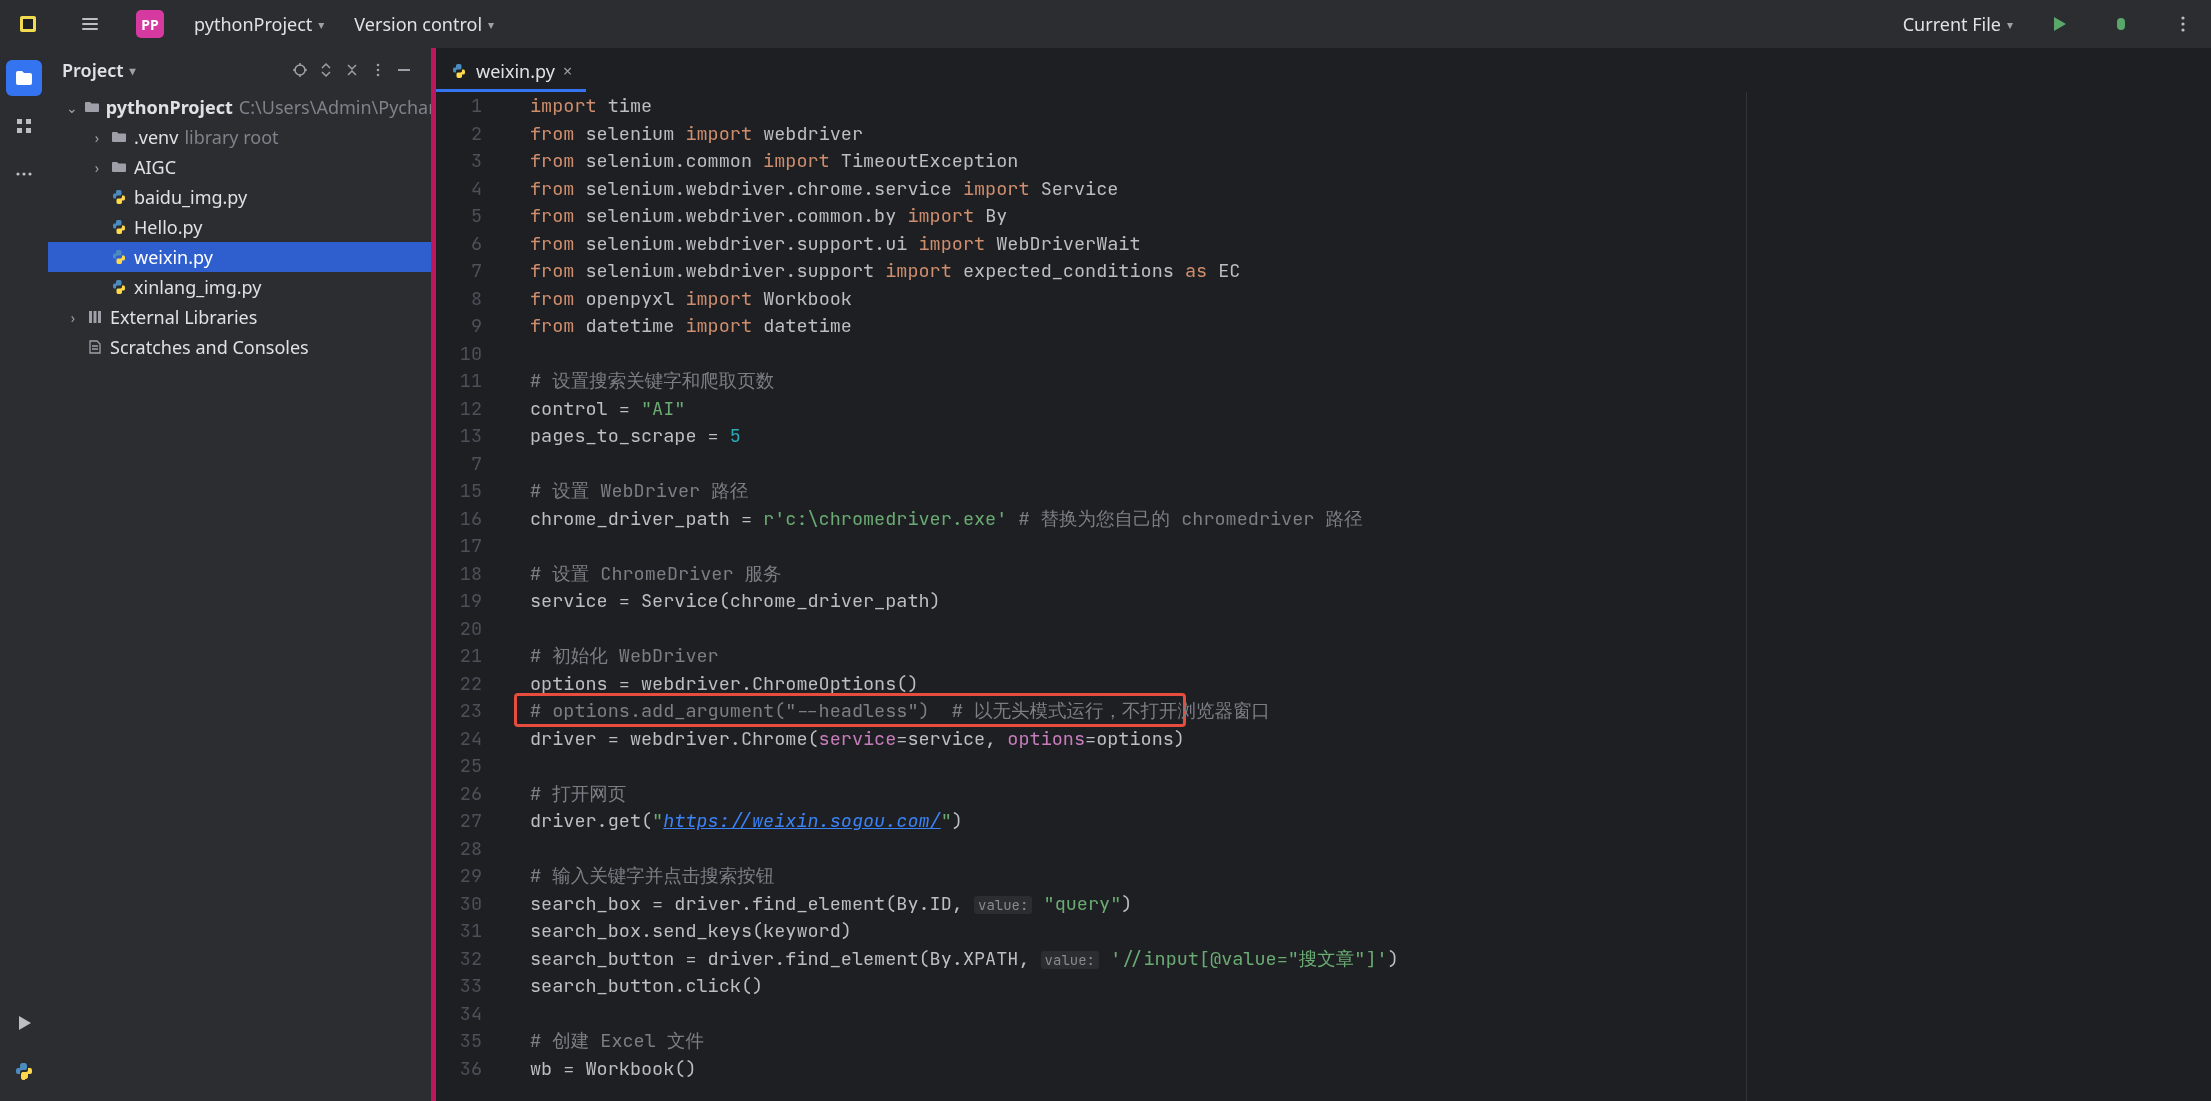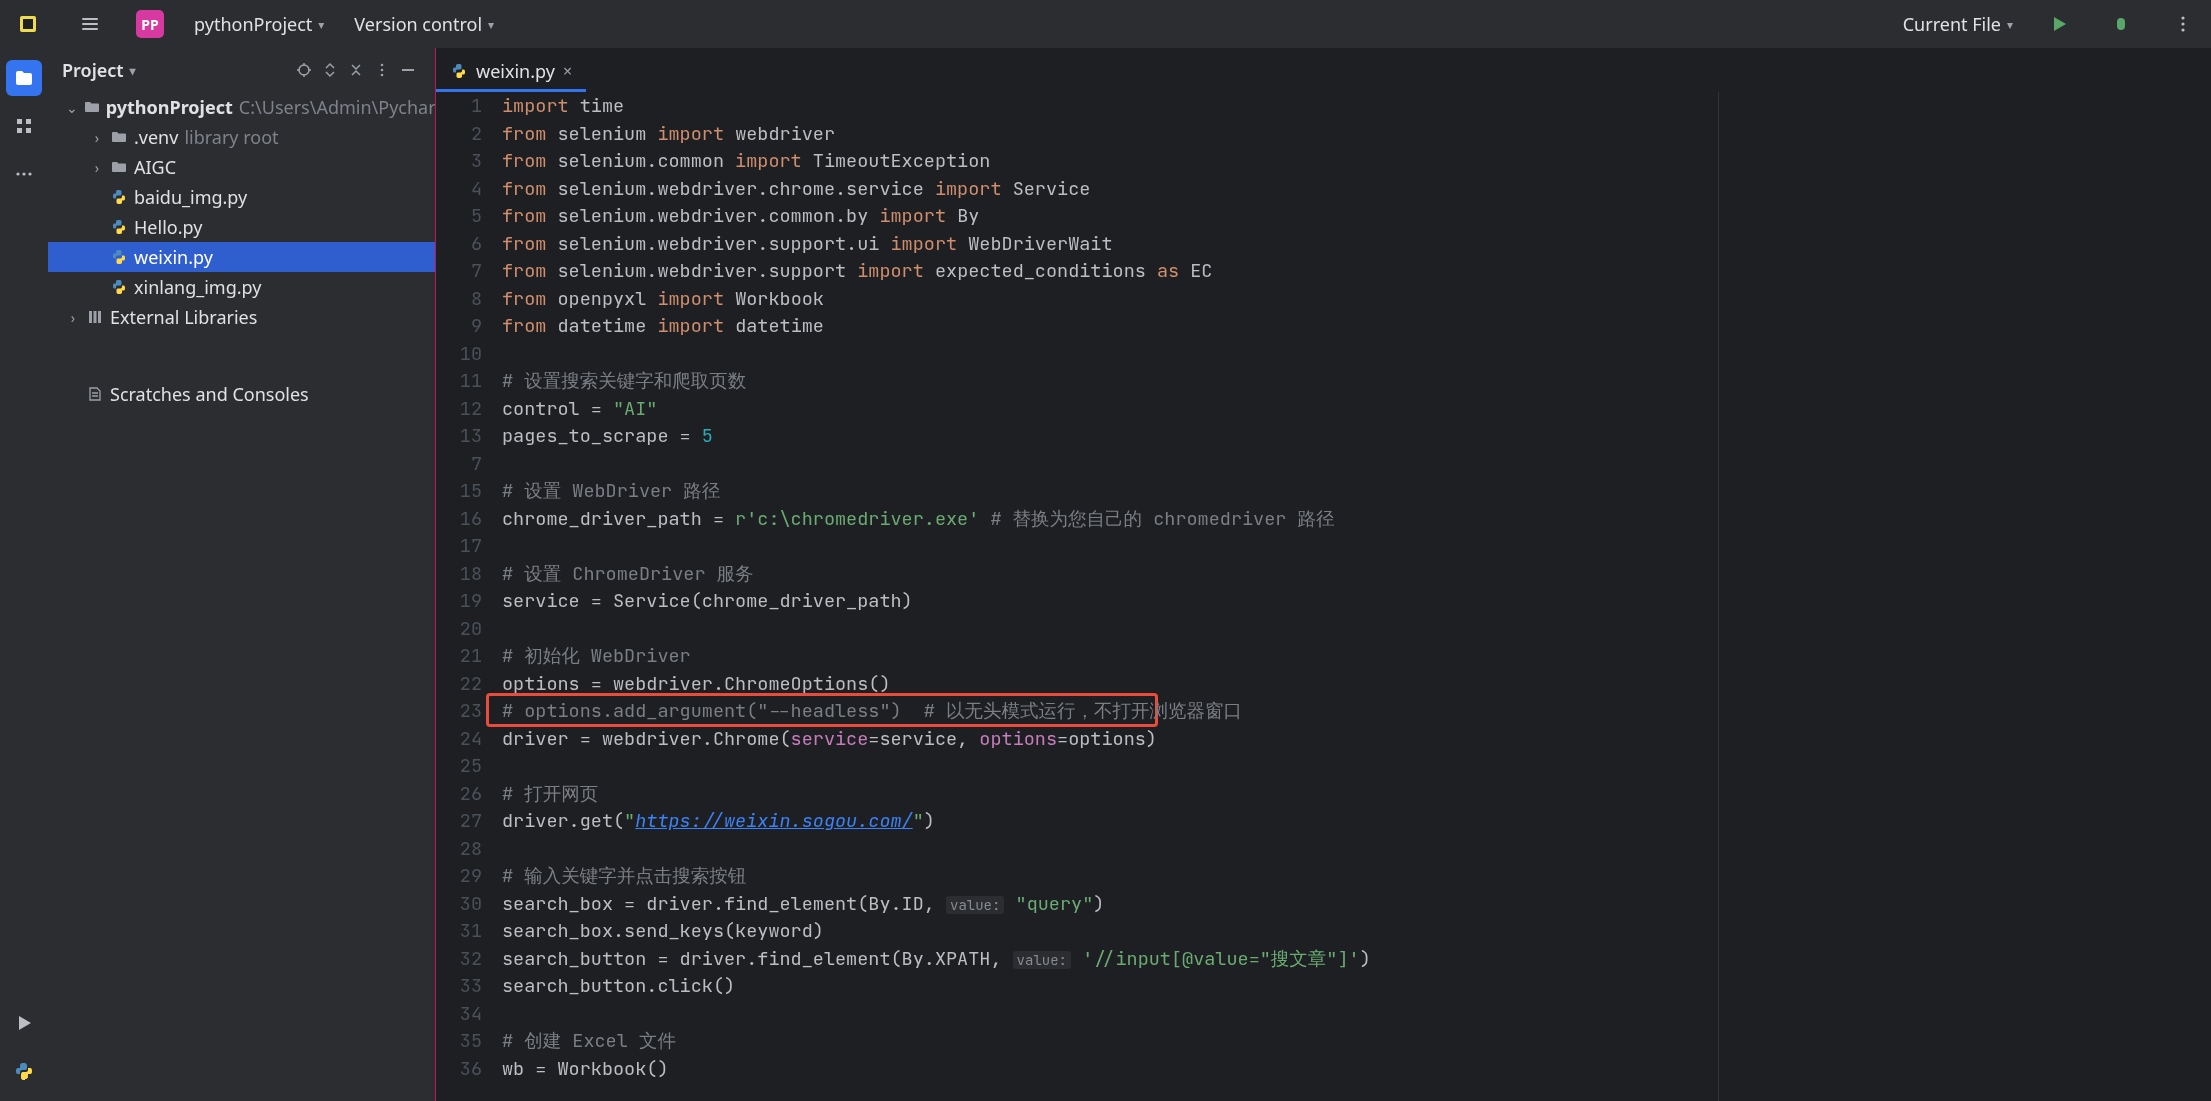--- a/index.html
+++ b/index.html
@@ -71,21 +71,21 @@
   }
   .rail-btn.active { background: #3574f0; color: #fff; }
   .rail-spacer { flex: 1; }
 
   
   .project-panel {
     width: 388px;
     background: #2b2d30;
     display: flex;
     flex-direction: column;
-    border-right: 1px solid #be185d;
+    border-right: 5px solid #be185d;
   }
   .project-header {
     height: 44px;
     display:flex;
     align-items:center;
     padding: 0 14px;
     color: #dfe1e5;
     font-weight: 600;
   }
   .project-header .hdr-spacer { flex:1; }
@@ -159,20 +159,21 @@
     color:#4b5059;
     background:#1e1f22;
     flex-shrink:0;
   }
   .code {
     flex:1;
     background:#1e1f22;
     color:#bcbec4;
     position:relative;
     min-width:0;
+    margin-left:28px;
   }
   .code-line {
     white-space: pre;
     padding-left: 4px;
     height: 27.5px;
     position: relative;
   }
   .gutter-line { height:27.5px; }
 
   
@@ -401,21 +402,21 @@
           <span class="chevron">›</span>
           <span class="tree-icon folder-icon">
             <svg width="16" height="16" viewBox="0 0 16 16">
               <rect x="2" y="2" width="3" height="12" fill="#9da0a8"></rect>
               <rect x="6.5" y="2" width="3" height="12" fill="#9da0a8"></rect>
               <rect x="11" y="2" width="3" height="12" fill="#9da0a8"></rect>
             </svg>
           </span>
           <span class="tree-label">External Libraries</span>
         </div>
-        <div class="tree-row" style="padding-left: 18px; margin-top: 47px;">
+        <div class="tree-row" style="padding-left: 18px;">
           <span class="chevron"></span>
           <span class="tree-icon folder-icon">
             <svg width="16" height="16" viewBox="0 0 16 16">
               <path d="M3 2h7l3 3v9H3z" fill="none" stroke="#9da0a8" stroke-width="1.3"></path>
               <path d="M5 7h6M5 10h6" stroke="#9da0a8" stroke-width="1.3"></path>
             </svg>
           </span>
           <span class="tree-label">Scratches and Consoles</span>
         </div>
       </div>

